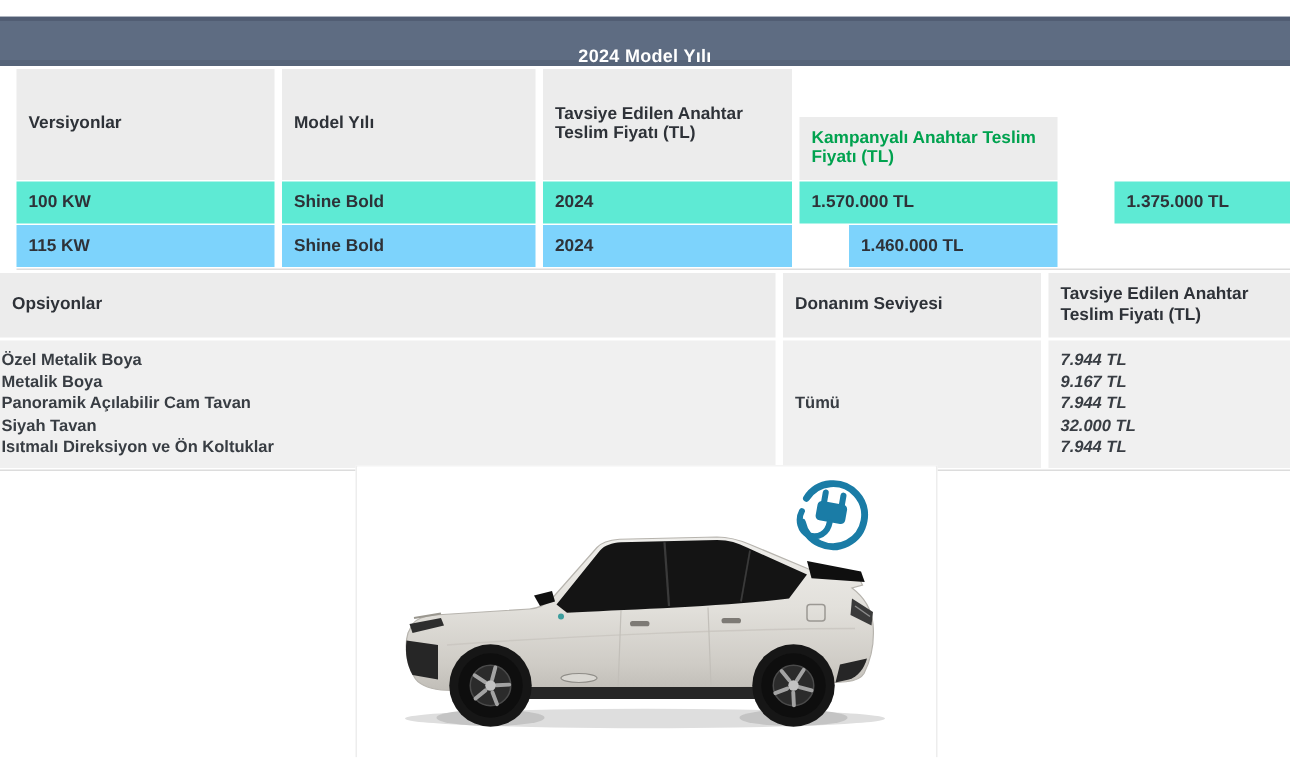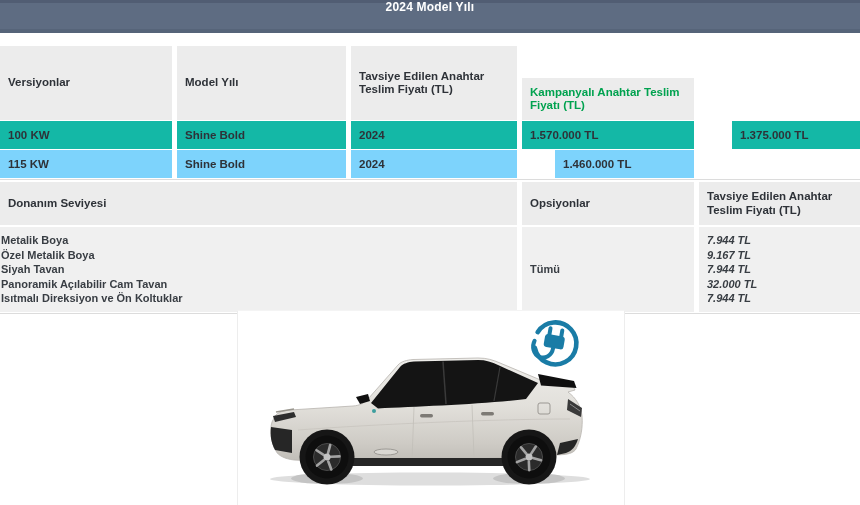--- a/index.html
+++ b/index.html
@@ -6,50 +6,50 @@
   html,body { background:#ffffff; }
   #app {
     position:relative; width:860px; height:505px; overflow:hidden;
     background:#ffffff;
     font-family:"Liberation Sans", sans-serif;
     color:#2e3238;
   }
 
   
   .title-bar {
-    position:absolute; left:0; top:0; width:860px; height:33px;
+    position:absolute; left:0; top:11px; width:860px; height:33px;
     background:#5e6c82;
     box-shadow: inset 0 3px 0 rgba(20,30,50,0.18), inset 0 -4px 0 rgba(20,30,50,0.10);
-    display:flex; align-items:flex-start; justify-content:center;
+    display:flex; align-items:flex-end; justify-content:center;
   }
   .title-bar .title { color:#ffffff; font-size:12px; font-weight:bold; letter-spacing:.2px; }
 
   
   .grid5 { display:grid; grid-template-columns:172px 169px 166px 172px 1fr; column-gap:5px; }
   .grid3 { display:grid; grid-template-columns:517px 172px 1fr; column-gap:5px; }
 
   .tbl { position:absolute; left:0; width:860px; background:#ffffff; }
-  #pricing-table { top:46px; }
+  #pricing-table { top:46px;padding-left:11px; }
   #options-table { top:182px; }
 
   .th-row > div {
     background:#ececec; min-height:42px;
     display:flex; align-items:center;
     padding:4px 8px 4px 8px;
     font-size:11.5px; font-weight:bold; line-height:13.5px; color:#2e3238;
   }
   #options-table .th-row > div { min-height:43px; }
   .th-green { color:#00a24f !important;margin-top:32px; }
 
   .td-row { margin-top:1px; }
   .td-row > div {
     min-height:28px; display:flex; align-items:center;
     padding:0 8px; font-size:11.5px; font-weight:bold; color:#2e3238;
   }
-  .row-odd  > div { background:#14b8a6; }
+  .row-odd  > div { background:#5eead4; }
   .row-even > div { background:#7dd3fc; }
   .tbl-bottom { height:1px; background:#dcdcdc; margin-top:1px; }
   .price-green { color:#00a24f;margin-left:33px; }
 
   
   .opt-row { margin-top:2px; }
   .opt-row > div { background:#f0f0f0; min-height:80px; font-size:11px; font-weight:bold; color:#383d43; }
   .opt-list   { padding:6px 4px 6px 1px; line-height:14.5px; }
   .opt-trim   { display:flex; align-items:center; padding-left:8px; }
   .opt-prices { padding:6px 4px 6px 8px; line-height:14.5px;font-style:italic; }
@@ -89,30 +89,30 @@
       <div>115 KW</div>
       <div>Shine Bold</div>
       <div>2024</div>
       <div class="price-green">1.460.000 TL</div>
     </div>
     <div class="tbl-bottom"></div>
   </div>
 
   <div class="tbl" id="options-table">
     <div class="grid3 th-row">
+      <div>Opsiyonlar</div>
       <div>Donanım Seviyesi</div>
-      <div>Opsiyonlar</div>
       <div>Tavsiye Edilen Anahtar Teslim Fiyatı (TL)</div>
     </div>
     <div class="grid3 opt-row">
       <div class="opt-list">
+        <div>Özel Metalik Boya</div>
         <div>Metalik Boya</div>
-        <div>Özel Metalik Boya</div>
+        <div>Panoramik Açılabilir Cam Tavan</div>
         <div>Siyah Tavan</div>
-        <div>Panoramik Açılabilir Cam Tavan</div>
         <div>Isıtmalı Direksiyon ve Ön Koltuklar</div>
       </div>
       <div class="opt-trim">Tümü</div>
       <div class="opt-prices">
         <div>7.944 TL</div>
         <div>9.167 TL</div>
         <div>7.944 TL</div>
         <div>32.000 TL</div>
         <div>7.944 TL</div>
       </div>

